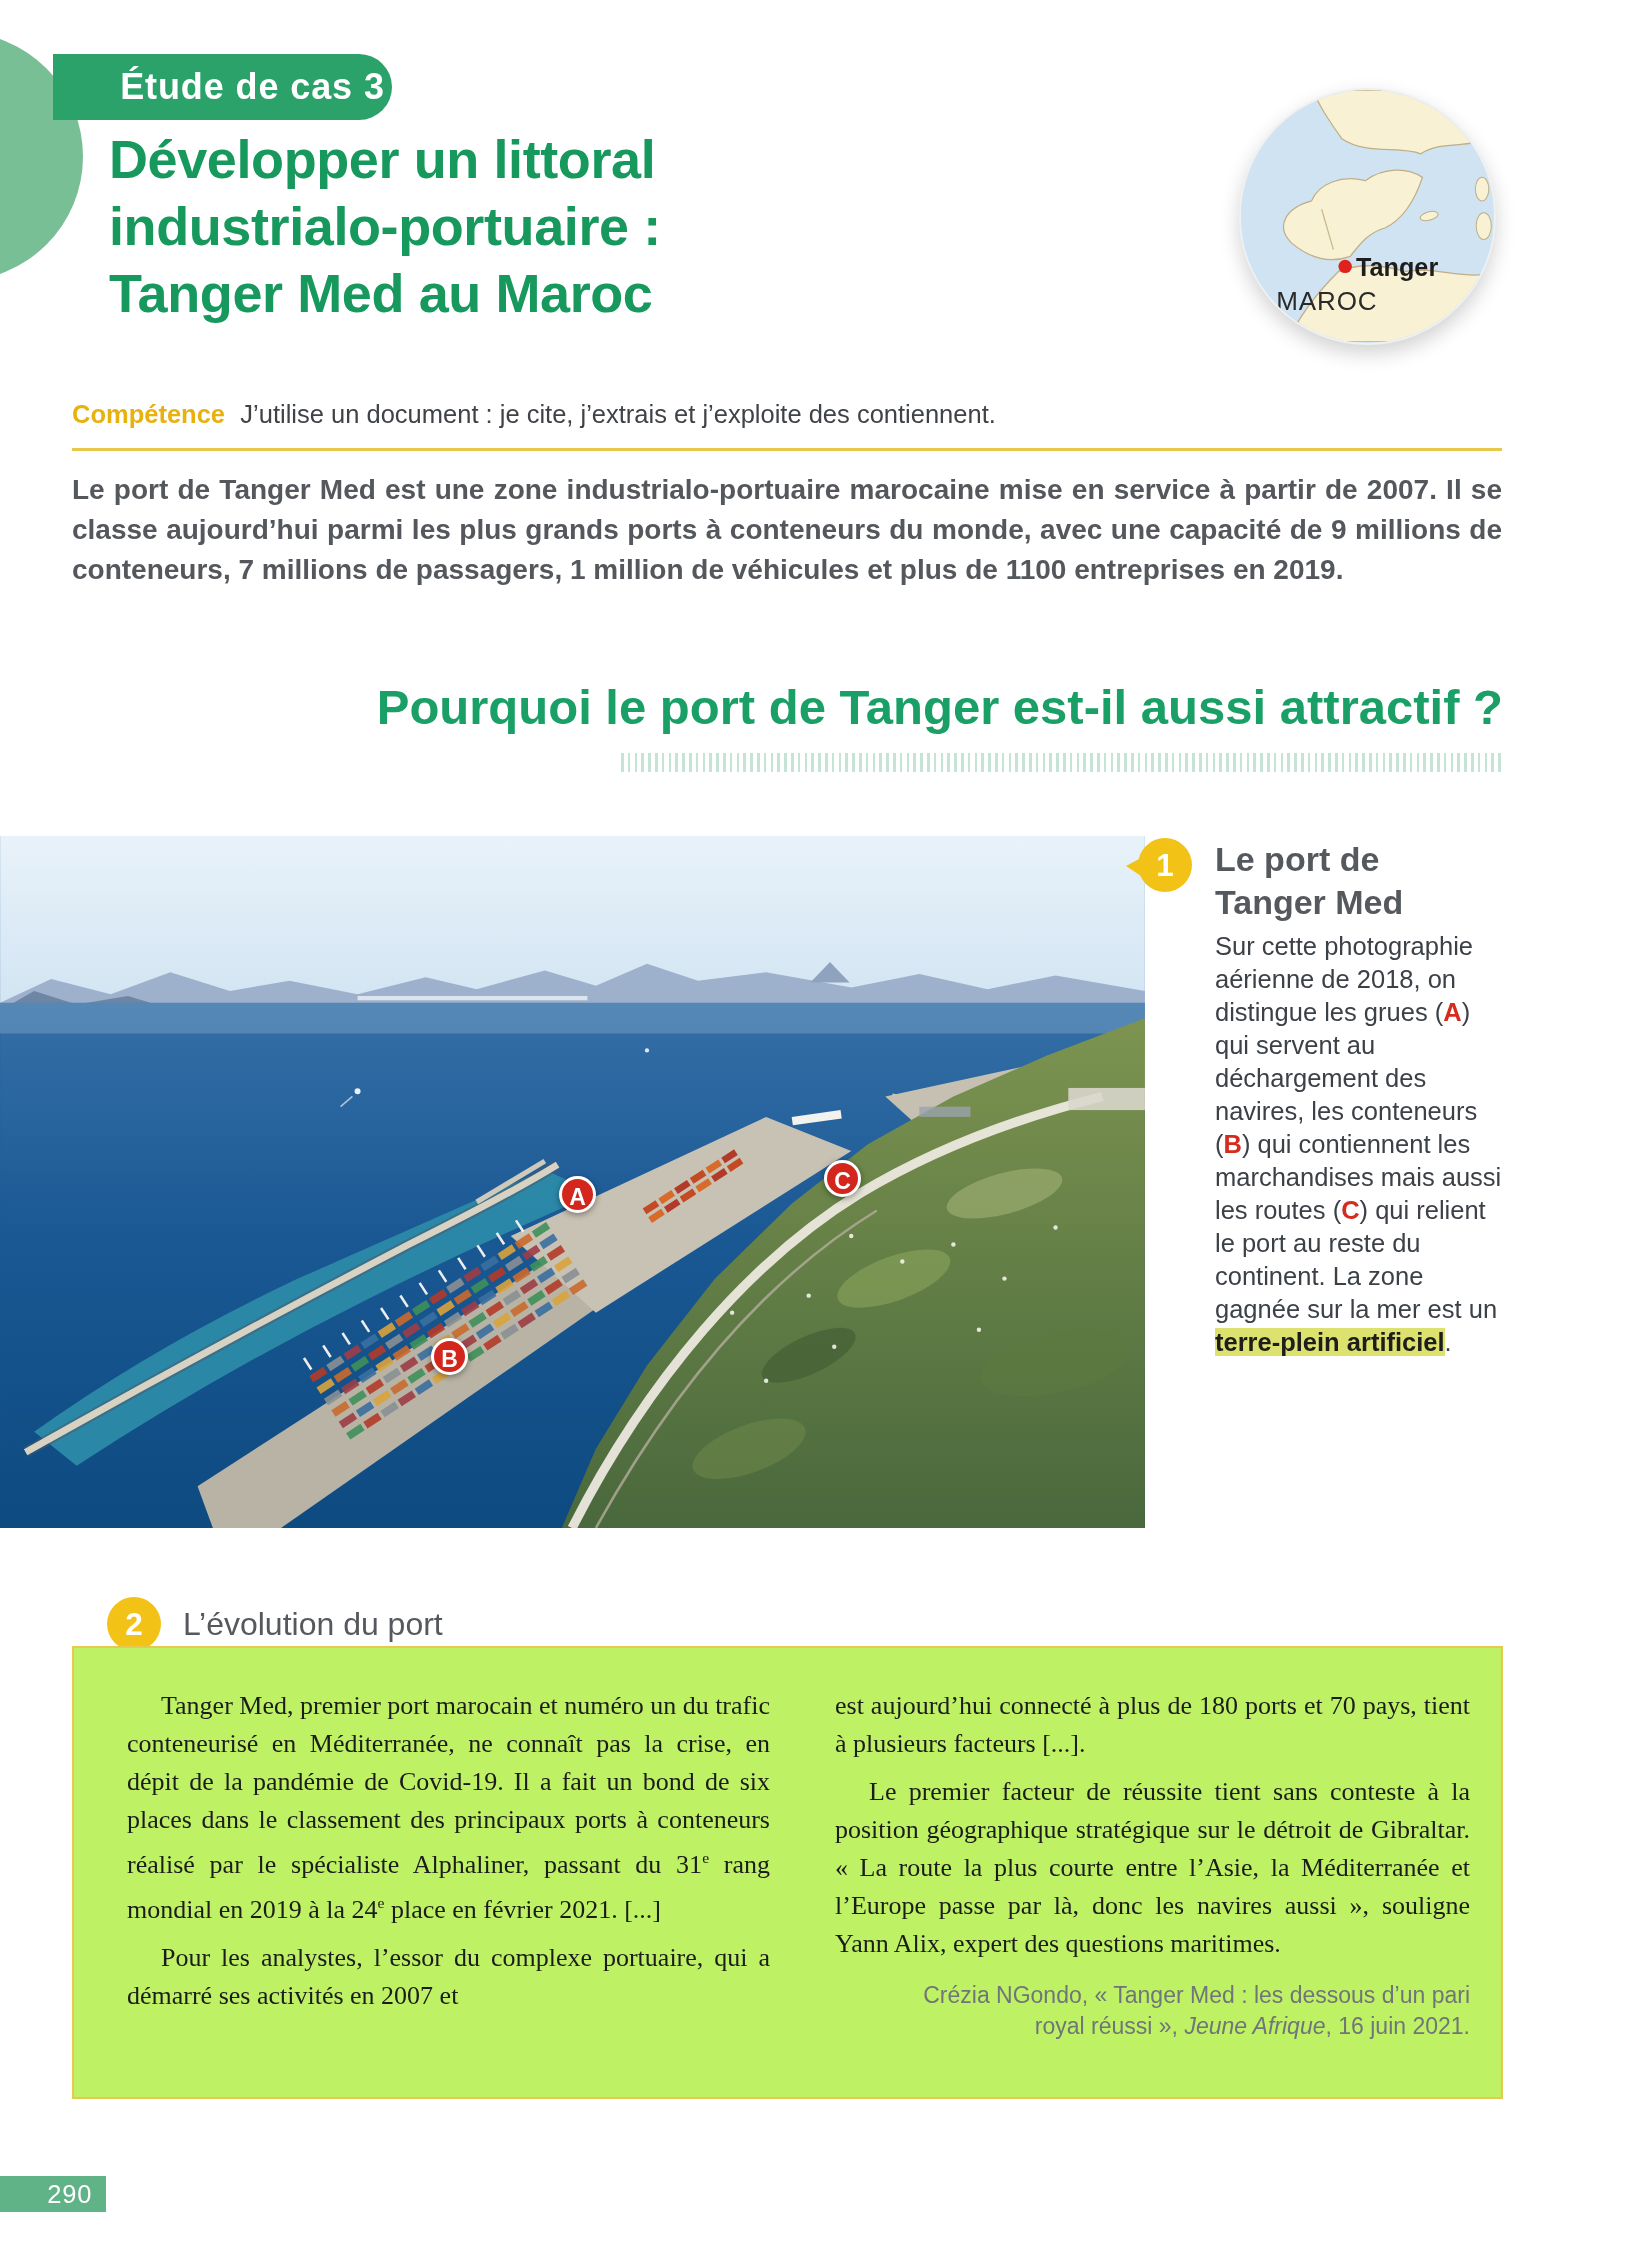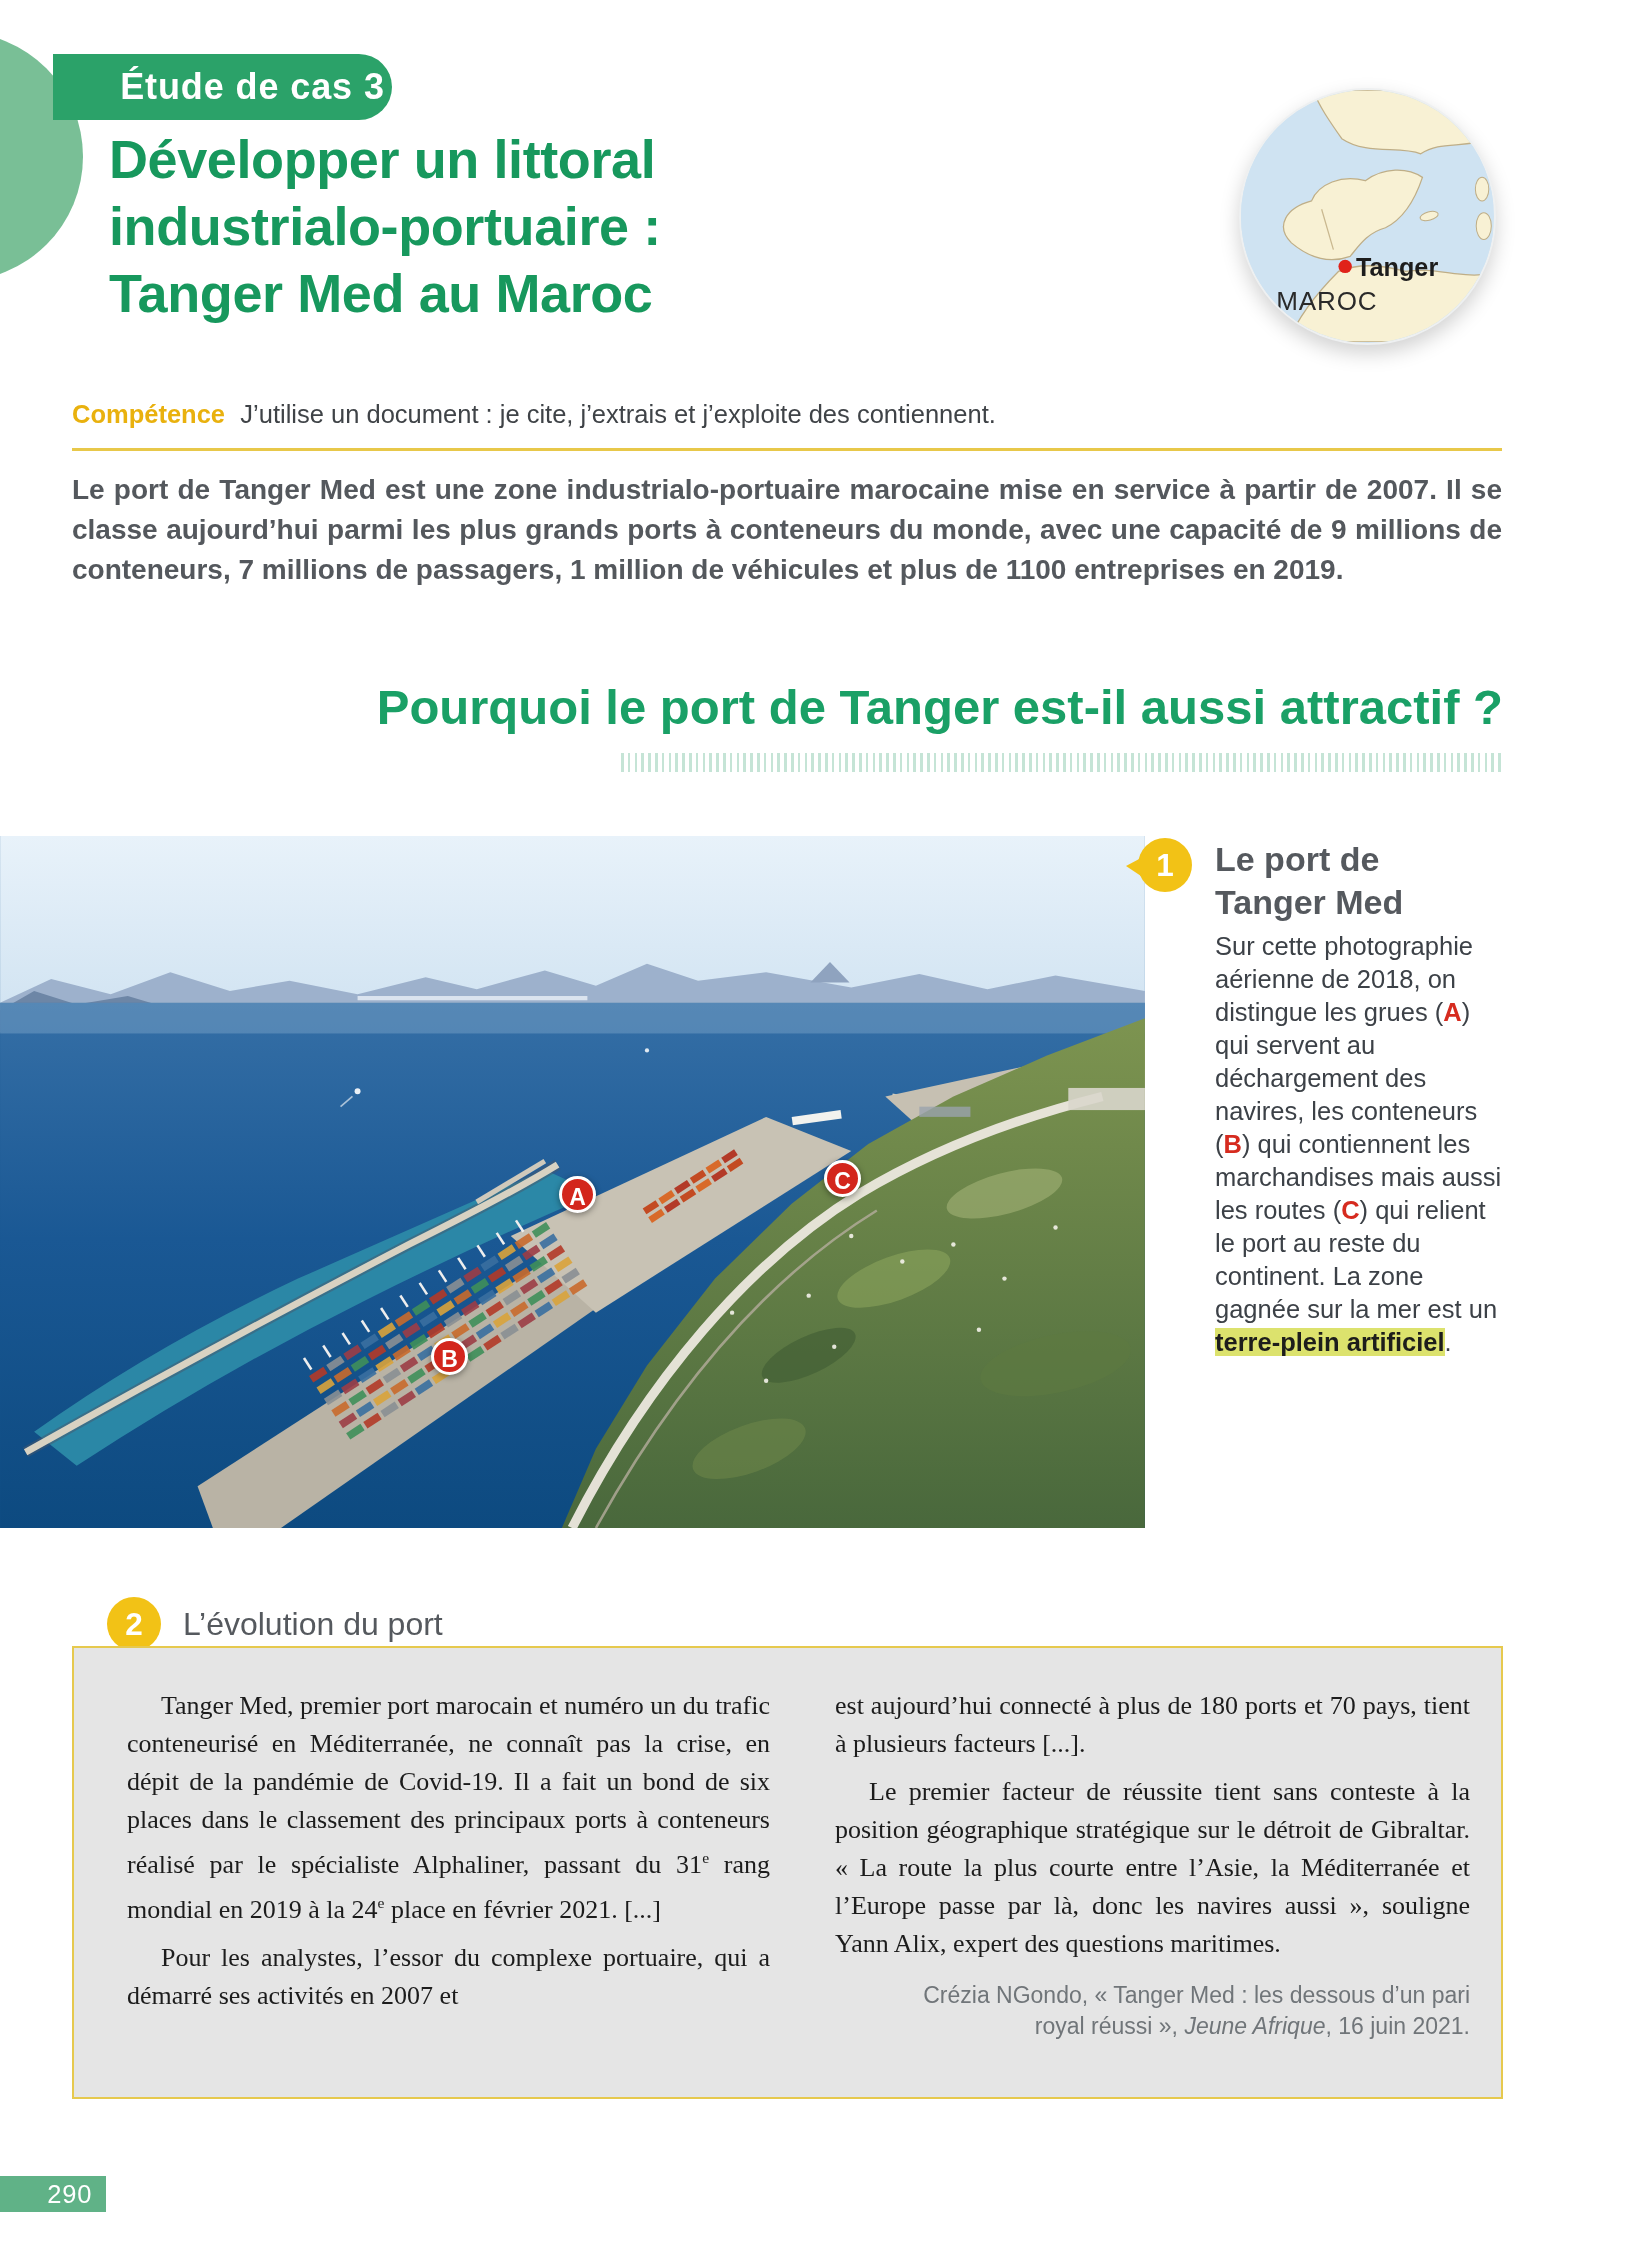--- a/index.html
+++ b/index.html
@@ -65,21 +65,21 @@
     color:#3c4147; font-size:25.5px; line-height:33px; }
   .seg-red { color:#d62b1f; font-weight:800; }
   .seg-highlight { background:#dce26d; font-weight:800; color:#1d1d1b; }
   .seg-sup { vertical-align:super; font-size:0.6em; }
   .seg-italic { font-style:italic; }
 
   
   .doc2-title { position:absolute; left:183px; top:1606px; color:#55595e;
     font-size:32px; font-weight:400; }
   .doc2-box { position:absolute; left:72px; top:1646px; width:1431px; height:453px;
-    border:2.6px solid #e6c94e; background:#e5e5e5; padding:39px 31px 24px 53px;
+    border:2.6px solid #e6c94e; background:#bef264; padding:39px 31px 24px 53px;
     display:flex; gap:65px; }
   .col { font-family:"Liberation Serif", serif; color:#1c1c1c; font-size:26px;
     line-height:38px; text-align:justify; }
   .col-left { width:643px; flex:none; }
   .col-right { flex:1; }
   .col p { text-indent:34px; margin-bottom:10.2px; }
   .col p.noindent { text-indent:0; }
   .attribution { font-family:"Liberation Sans", sans-serif; color:#707579;
     font-size:23px; line-height:31px; text-align:right; margin-top:17px; text-indent:0; }
 

